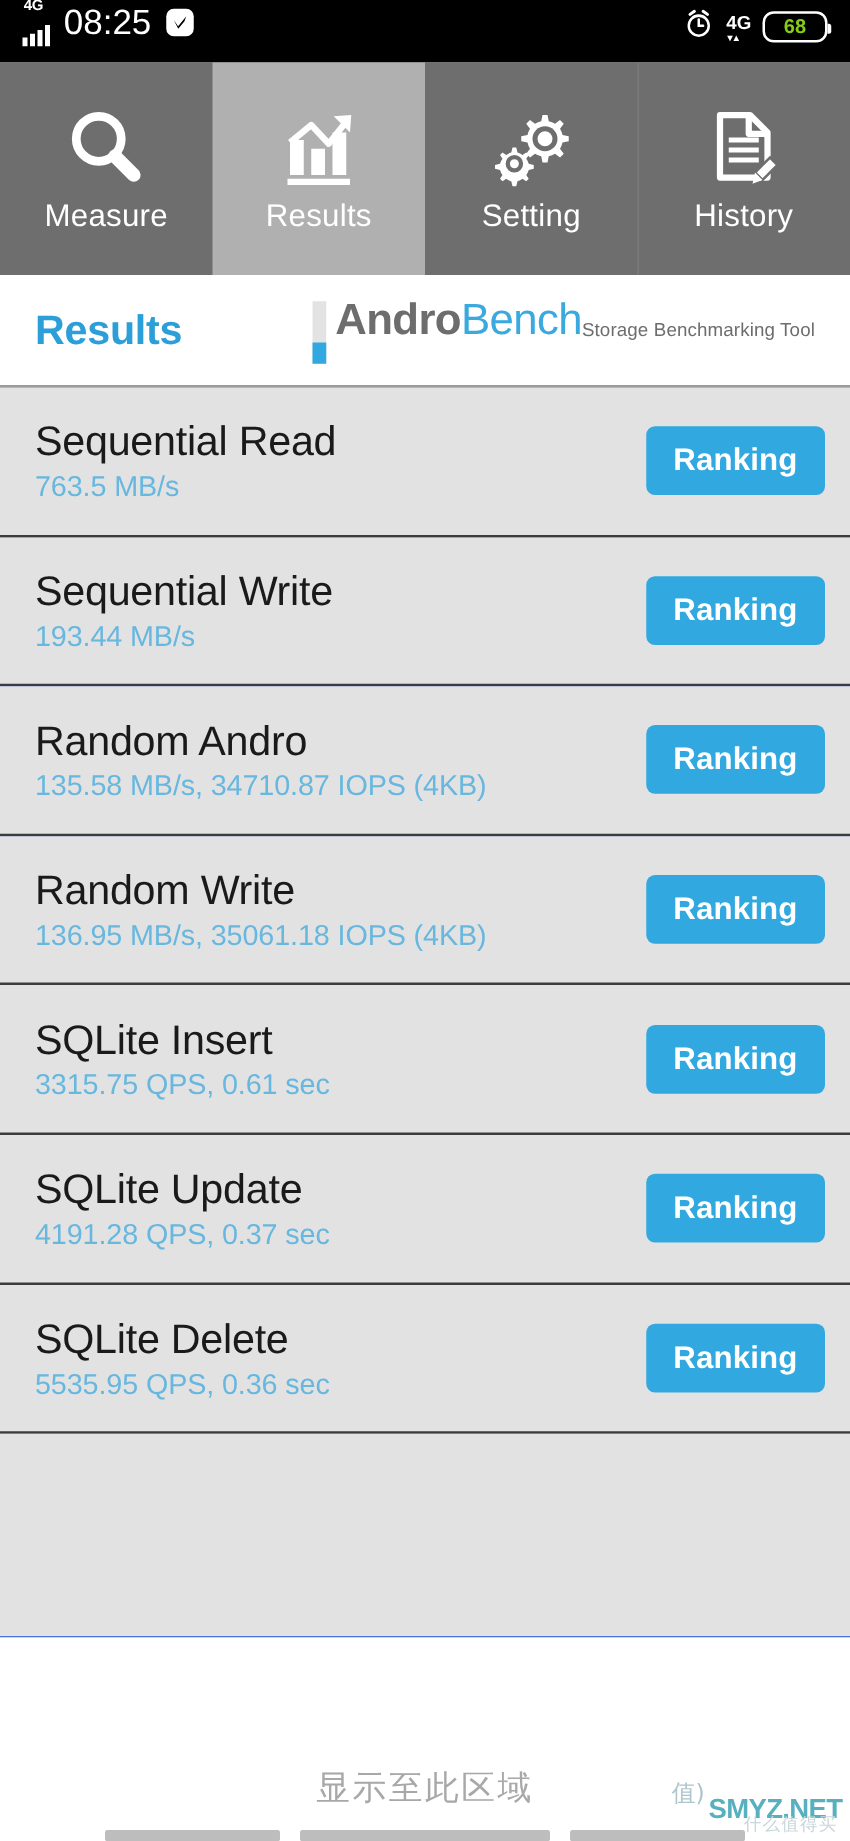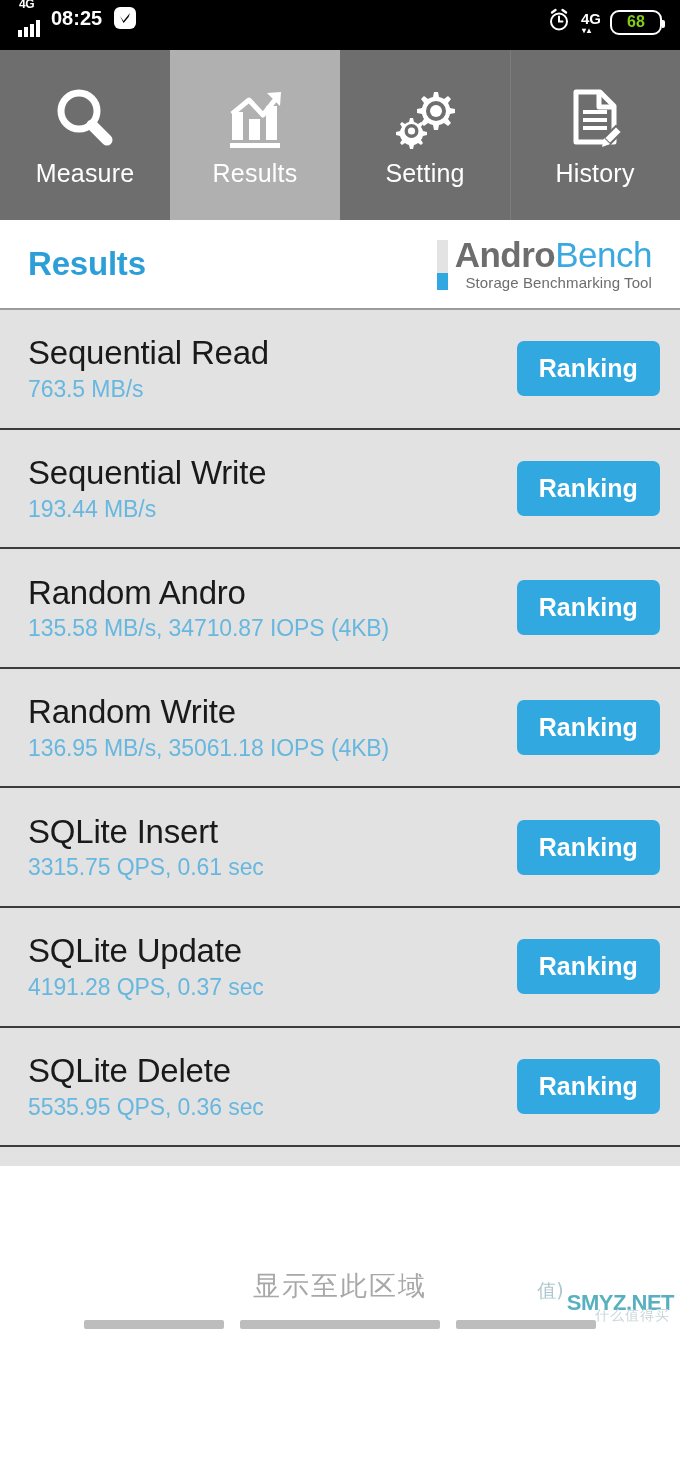--- a/index.html
+++ b/index.html
@@ -63,22 +63,22 @@
   .bars i {
     display: block;
     width: 4px;
     background: #ffffff;
   }
   .bars i:nth-child(1) { height: 7px; }
   .bars i:nth-child(2) { height: 10px; }
   .bars i:nth-child(3) { height: 13px; }
   .bars i:nth-child(4) { height: 17px; }
   .clock {
-    font-size: 20px;
-    font-weight: 700;
+    font-size: 28px;
+    font-weight: 400;
     letter-spacing: 0px;
     line-height: 1;
     margin-left: 2px;
   }
   .app-badge {
     width: 22px;
     height: 22px;
     border-radius: 6px;
     background: #ffffff;
     display: flex;
@@ -202,39 +202,39 @@
   }
   .brand-mark::after {
     content: "";
     position: absolute;
     left: 0;
     bottom: 0;
     width: 11px;
     height: 17px;
     background: #31a9e0;
   }
-  .brand-text { display: flex; flex-direction: column; align-items: flex-end; }
+  .brand-text { display: flex; flex-direction: row; align-items: flex-end; }
   .brand-name {
     font-size: 35px;
     line-height: 1.02;
     letter-spacing: -0.5px;
   }
   .brand-andro { color: #6d6d6d; font-weight: bold; }
   .brand-bench { color: #39a9e0; font-weight: 400; }
   .brand-sub {
     font-size: 15px;
     color: #6d6d6d;
     letter-spacing: 0.1px;
     margin-top: 1px;
   }
 
   
   .list {
     background: #1d4ed8;
-    height: 856px;
+    height: 1000px;
     box-sizing: border-box;
   }
   .row {
     height: 119.6px;
     box-sizing: border-box;
     display: flex;
     align-items: center;
     justify-content: space-between;
     padding: 0 20px 0 28px;
     border-bottom: 2px solid #3c3c3c;

